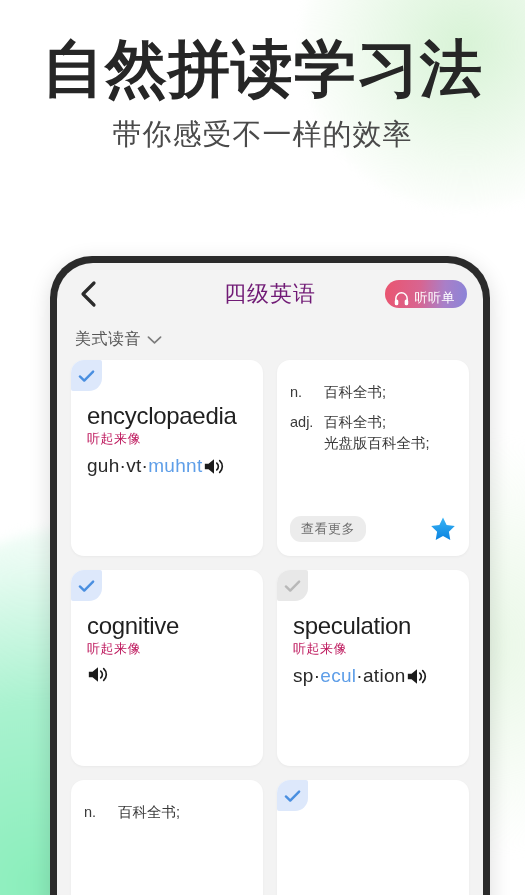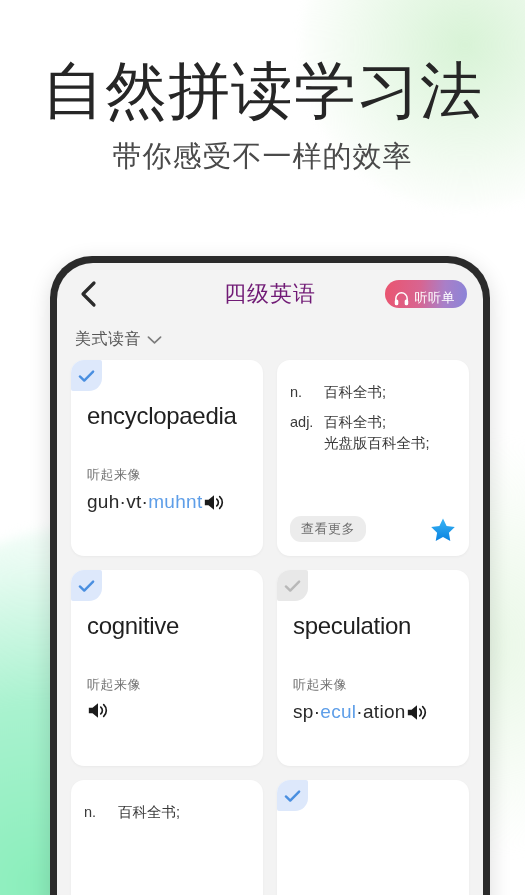--- a/index.html
+++ b/index.html
@@ -58,25 +58,24 @@
   .headline-wrap {
     position: absolute;
     top: 0; left: 0; right: 0;
     padding-top: 38px;
     text-align: center;
     z-index: 5;
   }
   .headline {
     font-size: 62px;
     line-height: 1.0;
-    font-weight: normal;
+    font-weight: bold;
     color: #262626;
     letter-spacing: 1px;
     white-space: nowrap;
-    margin-top: 22px;
   }
   .subheadline {
     margin-top: 19px;
     font-size: 29px;
     line-height: 1.1;
     font-weight: normal;
     color: #4a4a4a;
     letter-spacing: 1px;
     white-space: nowrap;
   }
@@ -192,23 +191,22 @@
 
   .word {
     font-size: 24px;
     font-weight: normal;
     color: #1f1f1f;
     letter-spacing: -0.3px;
     margin-top: 12px;
     word-break: break-word;
   }
   .sounds-like-label {
-    margin-top: 36px;
     font-size: 13px;
-    color: #737373;
+    color: #be185d;
     letter-spacing: 0.5px;
   }
   .phonetic-row {
     margin-top: 7px;
     display: flex;
     align-items: center;
   }
   .phonetic {
     font-size: 19px;
     color: #2a2a2a;
@@ -226,21 +224,20 @@
     margin-bottom: 9px;
   }
   .def-pos {
     flex: 0 0 34px;
     color: #3a3a3a;
   }
   .def-text { flex: 1 1 auto; }
   .def-foot {
     margin-top: auto;
     display: flex;
-    align-items: center;
     justify-content: space-between;
     padding-top: 8px;
   }
   .more-pill {
     font-size: 13px;
     color: #6d6d6d;
     background: #ececec;
     border-radius: 11px;
     padding: 4px 11px;
     letter-spacing: 0.5px;

